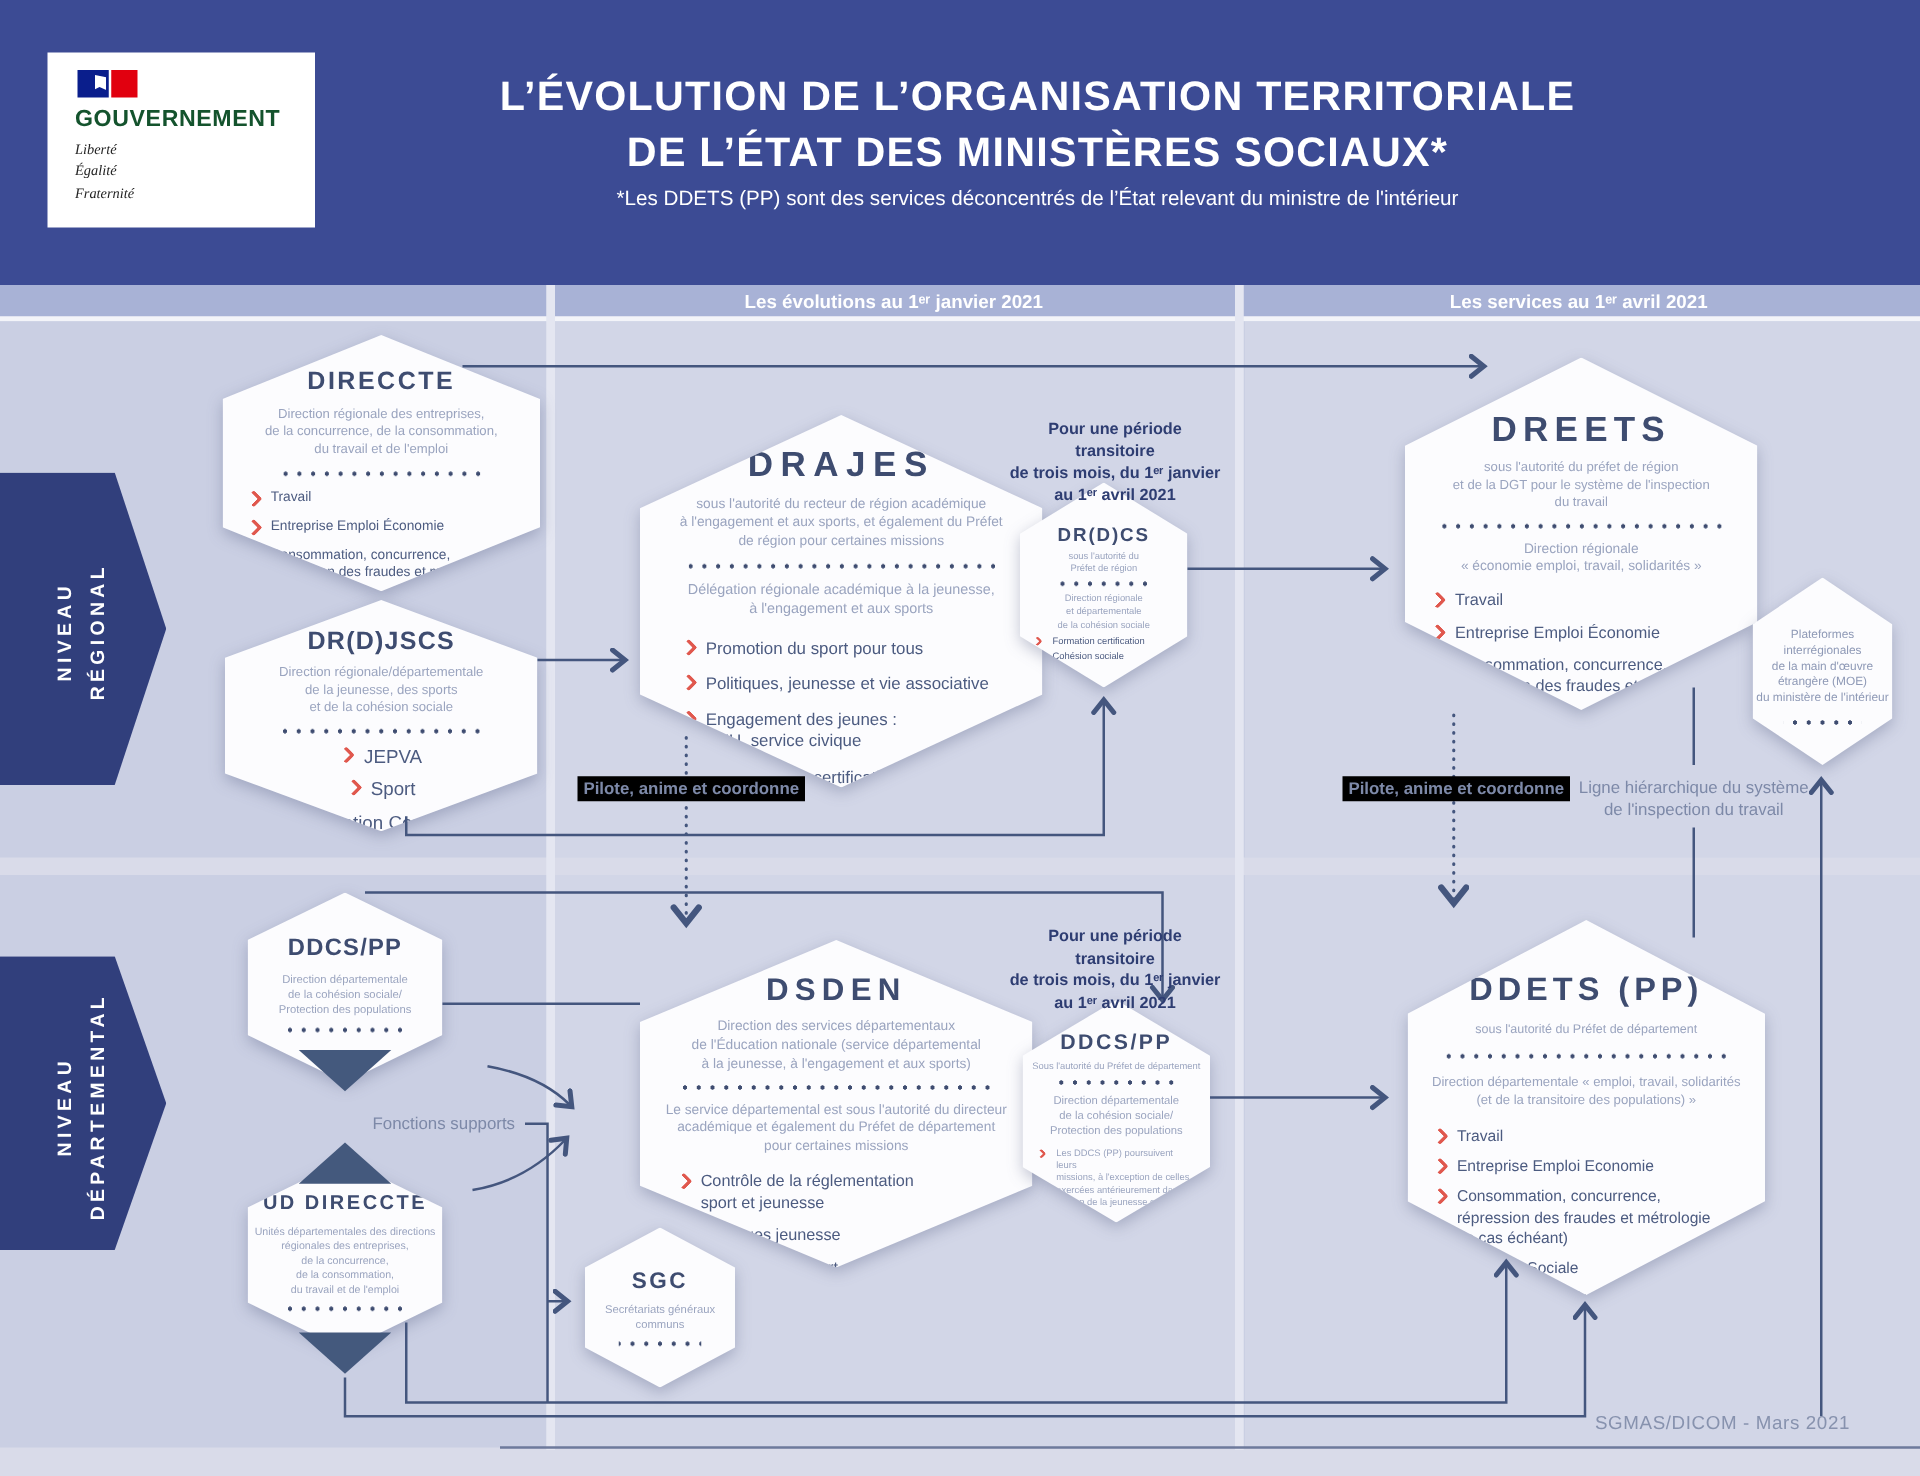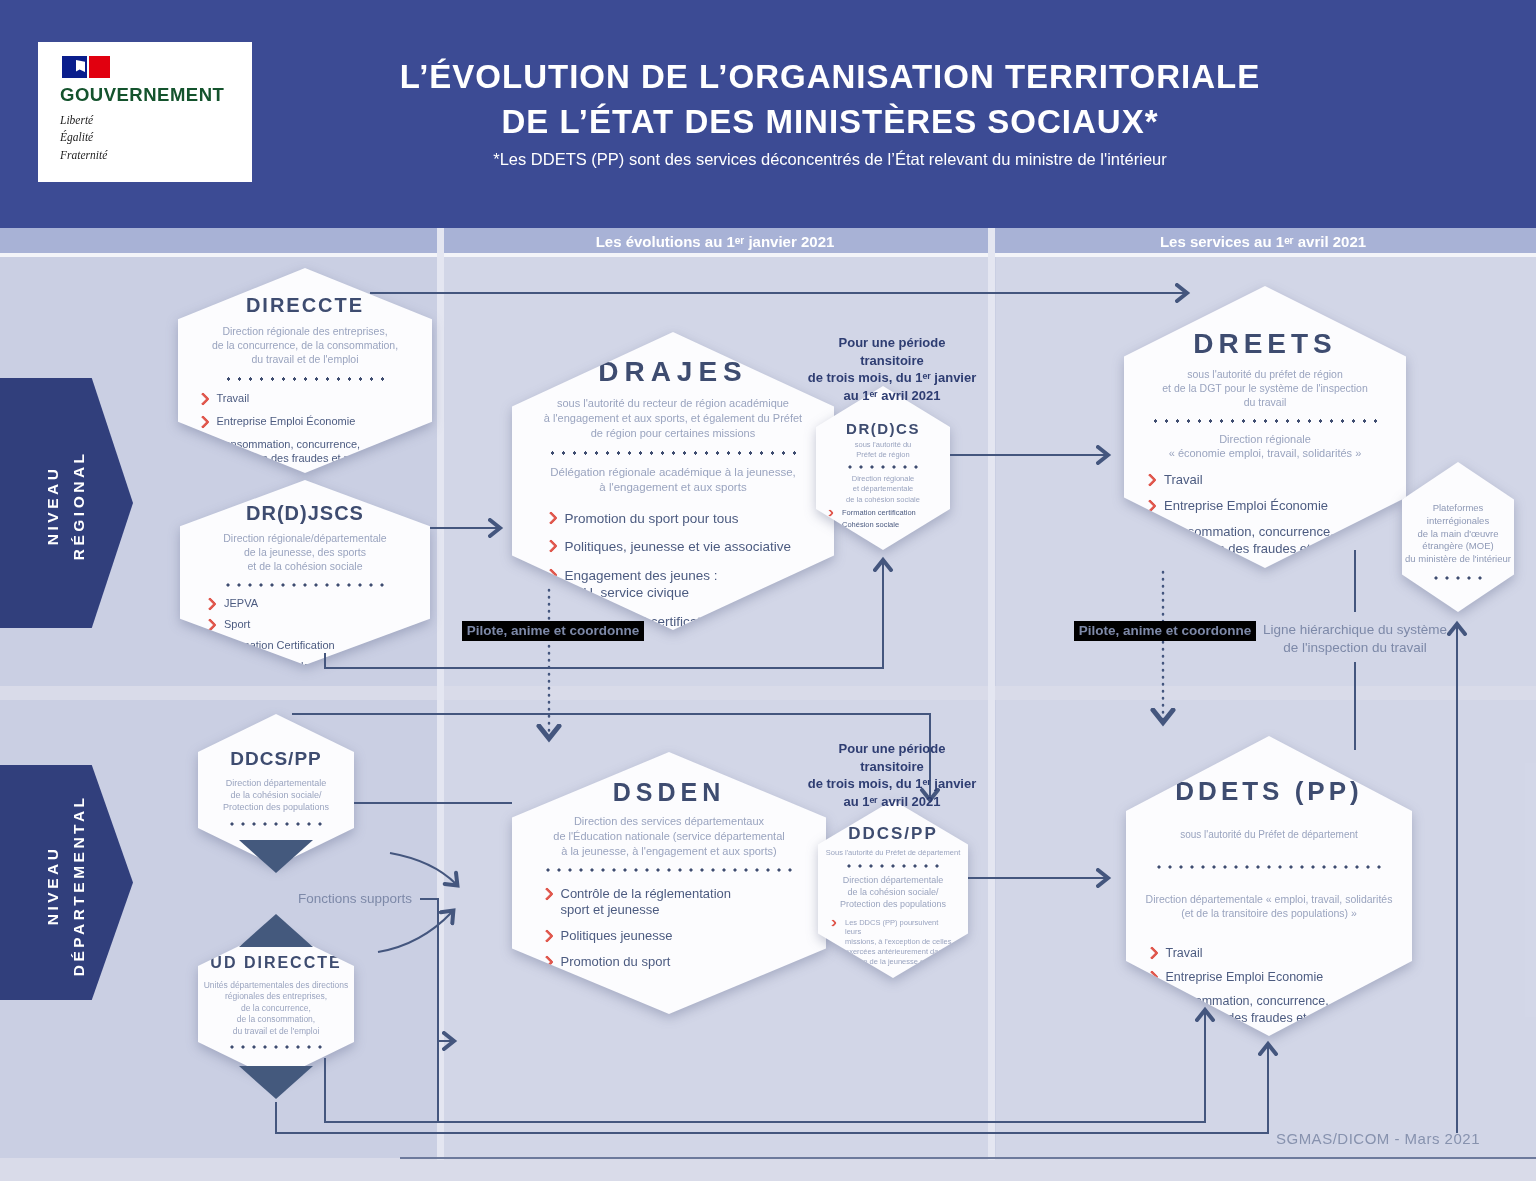--- a/index.html
+++ b/index.html
@@ -68,21 +68,21 @@
   .hx-direccte{padding-top:26px;gap:7px;}
   .hx-direccte .ht{font-size:20px;letter-spacing:2px;}
   .hx-direccte .hs{font-size:10.5px;}
   .hx-direccte .dots{width:165px;margin:3px 0;}
   .hx-direccte .items{font-size:11px;gap:9px;width:215px;}
 
   .hx-drdjscs{padding-top:22px;gap:6px;}
   .hx-drdjscs .ht{font-size:20px;letter-spacing:1px;}
   .hx-drdjscs .hs{font-size:10.5px;}
   .hx-drdjscs .dots{width:160px;margin:3px 0;}
-  .hx-drdjscs .items{font-size:11px;gap:7px;width:200px;}
+  .hx-drdjscs .items{font-size:15px;gap:7px;width:200px;align-items:center;}
 
   .hx-drajes{padding-top:24px;gap:8px;}
   .hx-drajes .ht{font-size:28px;letter-spacing:6px;}
   .hx-drajes .hs{font-size:11px;}
   .hx-drajes .dots{width:245px;margin:2px 0;}
   .hx-drajes .hd{font-size:11.5px;}
   .hx-drajes .items{font-size:13.5px;gap:11px;width:255px;margin-top:6px;}
 
   .hx-drdcs{padding-top:34px;gap:3px;}
   .hx-drdcs .ht{font-size:15px;letter-spacing:1.5px;}
@@ -119,21 +119,21 @@
   .hx-dsden .hd{font-size:11px;}
   .hx-dsden .items{font-size:13px;gap:9px;width:255px;margin-top:5px;}
 
   .hx-ddcsm{padding-top:24px;gap:4px;}
   .hx-ddcsm .ht{font-size:17px;letter-spacing:2px;}
   .hx-ddcsm .hs{font-size:7.5px;}
   .hx-ddcsm .dots{width:92px;margin:2px 0;}
   .hx-ddcsm .hd{font-size:9px;}
   .hx-ddcsm .items{font-size:7.5px;width:126px;margin-top:3px;color:#9aa4bf;}
 
-  .hx-ddets{padding-top:40px;gap:21px;}
+  .hx-ddets{padding-top:40px;gap:10px;}
   .hx-ddets .ht{font-size:26px;letter-spacing:4px;}
   .hx-ddets .hs{font-size:10px;}
   .hx-ddets .dots{width:238px;margin:2px 0;}
   .hx-ddets .hd{font-size:10.5px;}
   .hx-ddets .items{font-size:12.5px;gap:8px;width:245px;margin-top:4px;}
 
   .hx-sgc{padding-top:32px;gap:6px;}
   .hx-sgc .ht{font-size:18px;letter-spacing:2px;}
   .hx-sgc .hs{font-size:9px;}
   .hx-sgc .dots{width:66px;margin-top:2px;}
@@ -402,20 +402,23 @@
     </div>
   </div>
 
   <div class="hexw" style="left:512px;top:752px;width:314px;height:262px;">
     <div class="hex hx-dsden">
       <div class="ht">DSDEN</div>
       <div class="hs">Direction des services départementaux
 de l'Éducation nationale (service départemental
 à la jeunesse, à l'engagement et aux sports)</div>
       <div class="dots"></div>
+      <div class="hd">Le service départemental est sous l'autorité du directeur
+académique et également du Préfet de département
+pour certaines missions</div>
       <div class="items">
         <div class="it">
             <span class="chev"></span>
             <span class="t">Contrôle de la réglementation
 sport et jeunesse</span>
           </div>
         <div class="it">
             <span class="chev"></span>
             <span class="t">Politiques jeunesse</span>
           </div>
@@ -475,20 +478,28 @@
           </div>
         <div class="it">
             <span class="chev"></span>
             <span class="t">Sécurité alimentaire, environnement,
 santé et bien-être animal (le cas échéant)</span>
           </div>
       </div>
     </div>
   </div>
 
+  <div class="hexw" style="left:468px;top:982px;width:120px;height:128px;">
+    <div class="hex hx-sgc">
+      <div class="ht">SGC</div>
+      <div class="hs">Secrétariats généraux
+communs</div>
+      <div class="dots"></div>
+    </div>
+  </div>
 
   <div class="tri down" style="left:239px;top:840px;"></div>
   <div class="tri up" style="left:239px;top:914px;"></div>
   <div class="tri down" style="left:239px;top:1066px;"></div>
 
   <div class="note" style="left:806px;top:334px;width:172px;">Pour une période transitoire
 de trois mois, du 1ᵉʳ janvier
 au 1ᵉʳ avril 2021</div>
   <div class="note" style="left:806px;top:740px;width:172px;">Pour une période transitoire
 de trois mois, du 1ᵉʳ janvier

